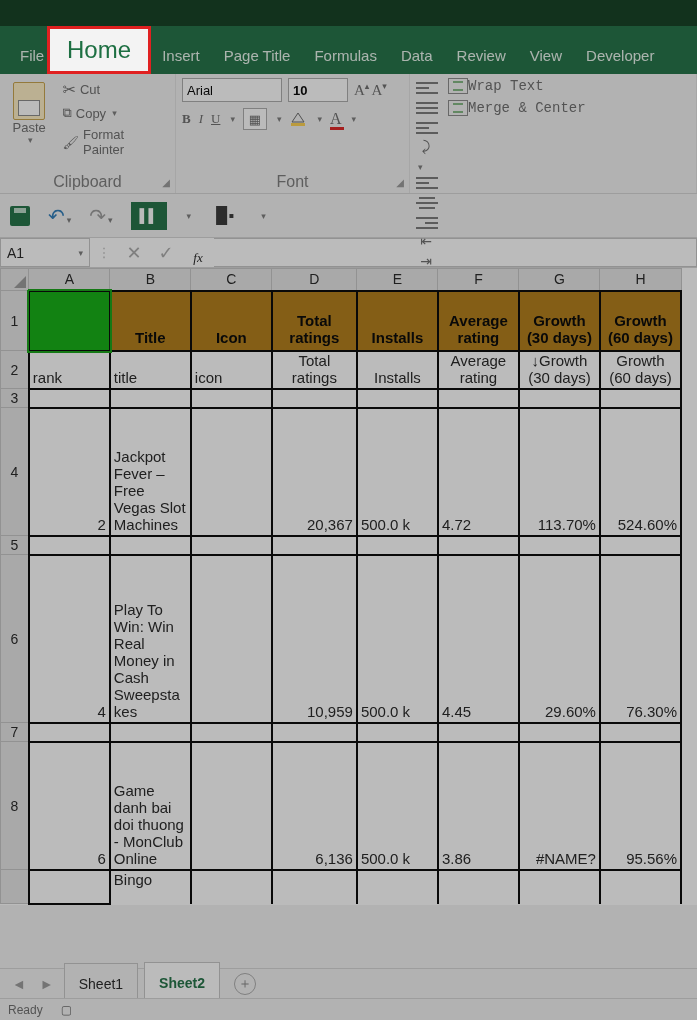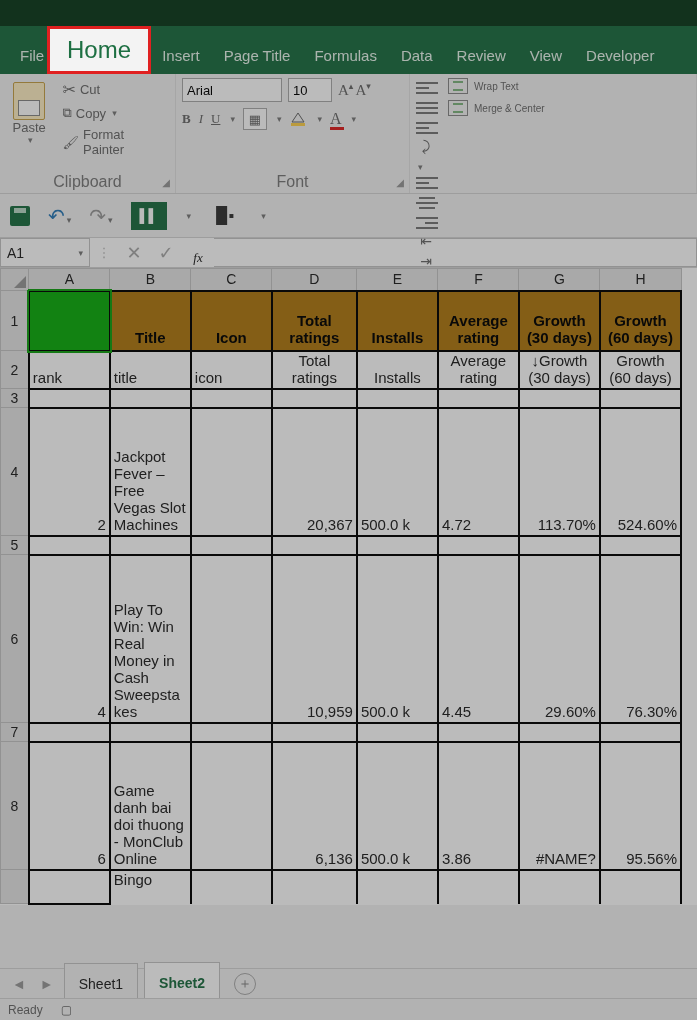--- a/index.html
+++ b/index.html
@@ -99,40 +99,40 @@
 
   .font-row { display: flex; gap: 6px; align-items: center; margin-bottom: 6px;}
   .font-name, .font-size {
     border: 1px solid #ababab;
     background: #fff;
     height: 24px;
     font-size: 13px;
     padding: 0 4px;
   }
   .font-name { width: 100px; }
-  .font-size { width: 44px; }
+  .font-size { width: 60px; font-weight: bold; }
   .font-updown { display:flex; gap:2px; font-size:15px; font-family: "Times New Roman", serif;}
   .font-btns { display: flex; gap: 8px; align-items:center; }
   .btn-box {
     border: 1px solid #ababab;
     width: 24px; height:22px;
     display:flex; align-items:center; justify-content:center;
     background: #fff;
   }
   .b { font-weight:bold; font-family:serif;}
   .i { font-style:italic; font-family:serif;}
   .u { text-decoration:underline; font-family:serif;}
   .fill-sw { width:18px;height:16px; position:relative;}
   .font-A { font-family:serif; font-size:16px; position:relative; }
   .font-A-bar { position:absolute; left:0; right:-2px; bottom:-2px; height:3px; background:#e02020; }
   .align-btn { width:22px; height:20px; display:flex; flex-direction:column; justify-content:center; gap:3px; }
   .align-btn span { display:block; height:2px; background:#777; }
   .indent-btn { width:20px; height:20px; font-size:14px; text-align:center;}
   .wrap-merge { display:flex; flex-direction:column; gap:6px; margin-left:10px;}
-  .wrap-merge div { display:flex; align-items:center; gap:6px; font-size:10px;}
+  .wrap-merge div { display:flex; align-items:center; gap:0; font-size:14px;font-family:Liberation Mono, monospace;}
   .wm-ic { width:20px; height:16px; border:1px solid #888; position:relative;}
   .wm-ic:before { content:""; position:absolute; inset:2px 4px; border-top:2px solid #80b780; border-bottom:2px solid #80b780;}
   .align-flex{ display:flex; }
 
   
   .qat {
     background: #f3f3f3;
     height: 44px;
     display: flex;
     align-items: center;

